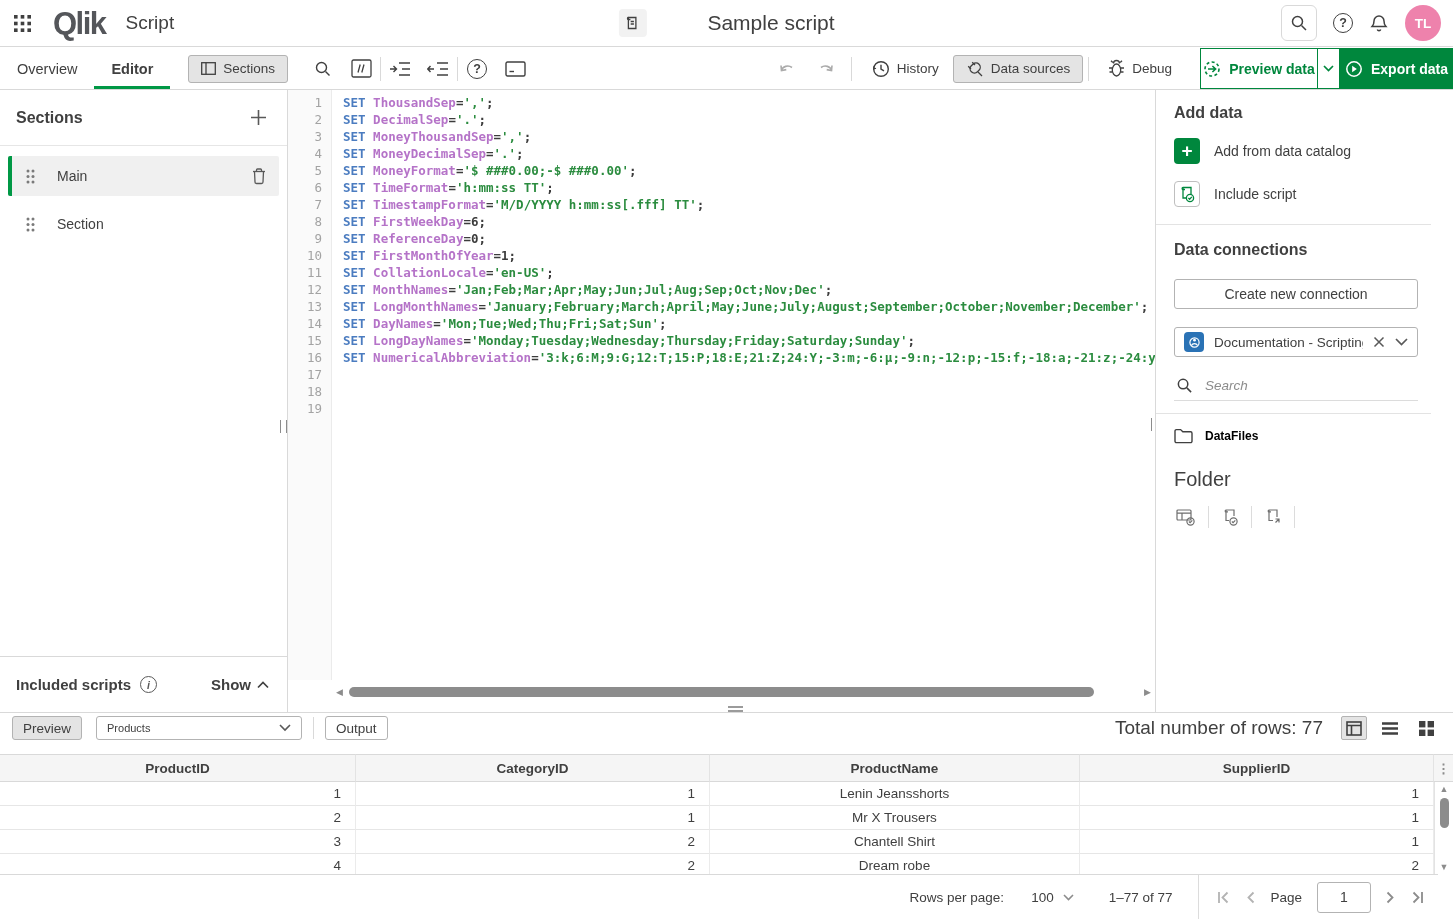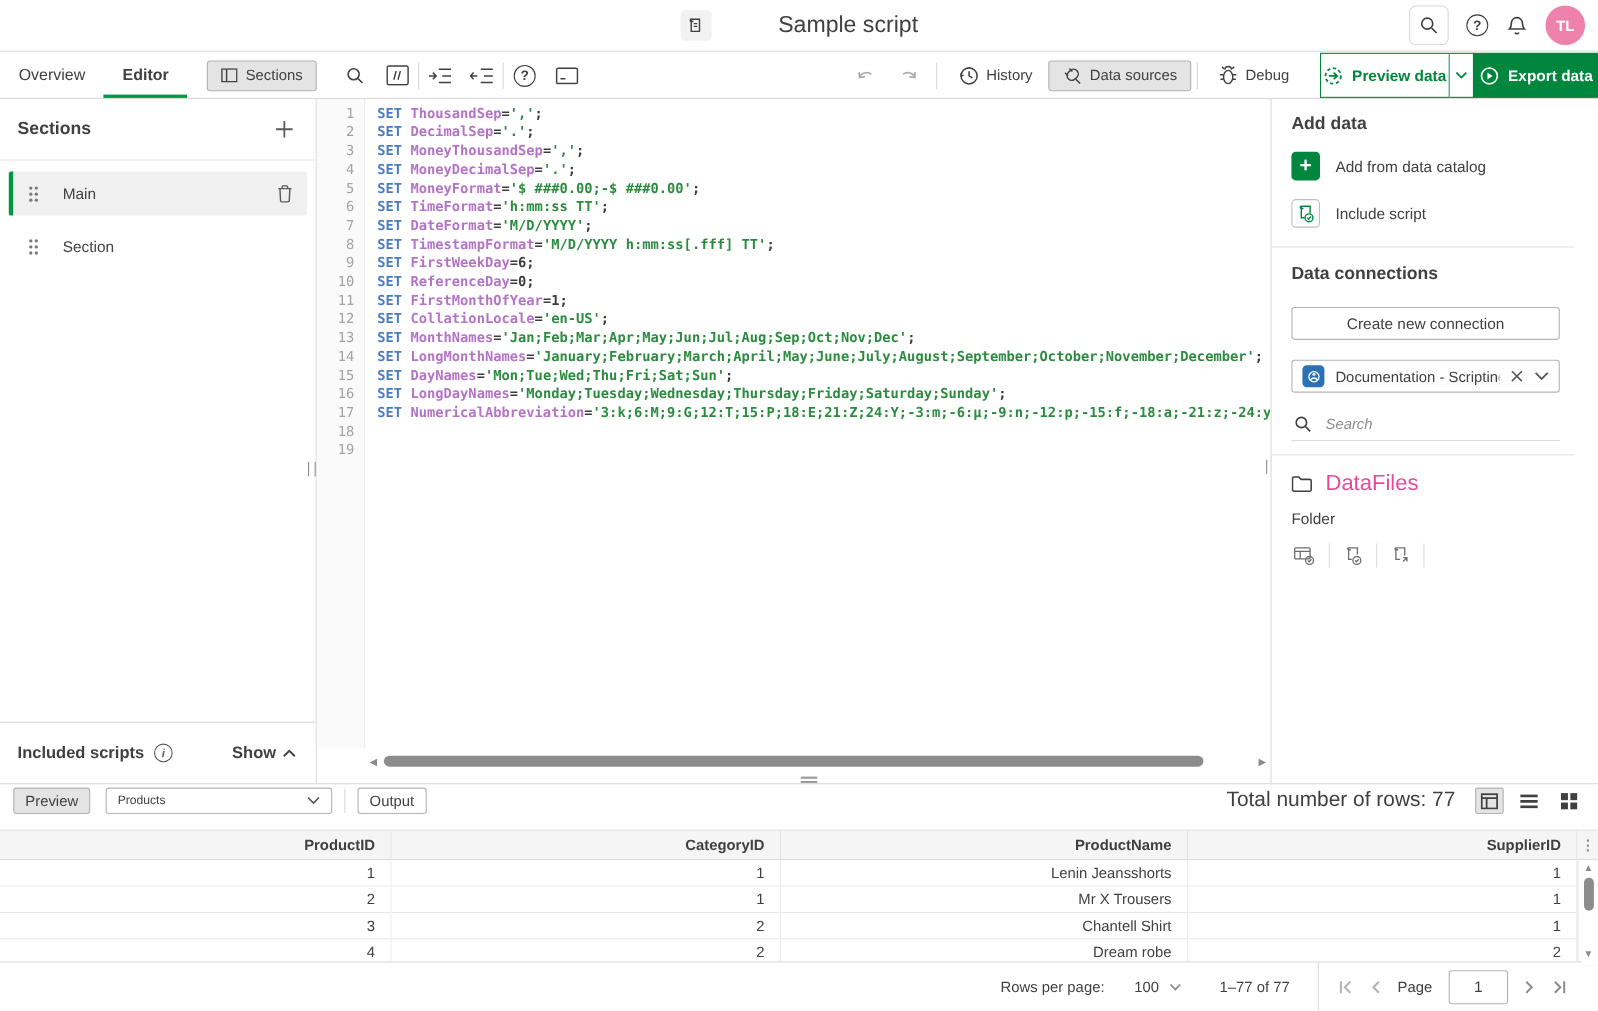--- a/index.html
+++ b/index.html
@@ -88,22 +88,22 @@
   .create-conn { width:100%; height:30px; margin:4px 0 18px 0; font-size:14px; }
   .conn-select { height:30px; border:1px solid #b3b3b3; border-radius:3px; display:flex; align-items:center; padding:0 9px; gap:10px; margin-bottom:14px; cursor:pointer; }
   .conn-icon { width:20px; height:20px; border-radius:4px; background:#2a72b5; display:flex; align-items:center; justify-content:center; flex:none; }
   .conn-name { flex:1; font-size:13.5px; color:#404040; white-space:nowrap; overflow:hidden; }
   .conn-clear, .conn-caret { cursor:pointer; display:flex; }
   .rp-search { display:flex; align-items:center; gap:10px; height:30px; border-bottom:1px solid #dcdcdc; margin-bottom:0; padding:0 2px; }
   .rp-search input { border:none; outline:none; flex:1; font-family:inherit; font-size:13.5px; font-style:italic; color:#404040; background:transparent; }
   .rp-search input::placeholder { color:#8c8c8c; font-style:italic; }
   .rp-div2 { height:1px; background:#e3e3e3; margin:12px 0 12px -18px; width:calc(100% + 31px); }
   .df-row { display:flex; align-items:center; gap:12px; padding:2px 0 10px 0; cursor:pointer; }
-  .df-name { font-size:20px; font-weight:normal; color:#ec4899; }
-  .folder-label { font-size:14px; color:#404040; margin:2px 0 12px 0; }
+  .df-name { font-size:12px; font-weight:bold; color:#000000; }
+  .folder-label { font-size:20px; color:#404040; margin:14px 0 12px 0; }
   .mini-icons { display:flex; align-items:center; height:28px; }
   .mini-icons .mi { padding:0 12px; display:flex; cursor:pointer; }
   .mini-icons .mi:first-child { padding-left:2px; }
   .mi-div { width:1px; height:22px; background:#dcdcdc; }
 
   
   .preview-bar { position:absolute; top:712px; left:0; right:0; height:31px; background:#fff; border-top:1px solid #d9d9d9; display:flex; align-items:center; padding:0 14px 0 12px; }
   .preview-btn { height:24px; padding:0 10px; }
   .table-select { width:206px; height:24px; border:1px solid #b3b3b3; border-radius:3px; display:flex; align-items:center; justify-content:space-between; padding:0 10px; margin-left:14px; font-size:11px; cursor:pointer; background:#fff; }
   .pb-div { width:1px; height:22px; background:#d9d9d9; margin:0 11px; }
@@ -113,40 +113,57 @@
   .view-icon { width:26px; height:24px; display:flex; align-items:center; justify-content:center; cursor:pointer; border-radius:2px; }
   .view-icon.pressed { background:#e4e4e4; border:1px solid #b3b3b3; }
 
   
   .tablewrap { position:absolute; top:754px; left:0; right:0; height:124px; overflow:hidden; background:#fff; }
   .thead, .trow { display:grid; grid-template-columns:356px 354px 370px 354px 19px; }
   .th { height:28px; line-height:27px; background:#f5f5f5; border-top:1px solid #d9d9d9; border-bottom:1px solid #d9d9d9; border-right:1px solid #e3e3e3; font-size:13.5px; font-weight:bold; color:#404040; padding:0 14px; }
   .th.menu { padding:0; display:flex; align-items:center; justify-content:center; border-right:none; }
   .td { height:24px; line-height:23px; border-bottom:1px solid #e6e6e6; border-right:1px solid #ebebeb; font-size:13.5px; color:#404040; padding:0 14px; background:#fff; }
   .td.gut { padding:0; border-right:none; border-left:none; }
-  .al-r { text-align:right; } .al-l { text-align:right; }
+  .al-r { text-align:right; } .al-l { text-align:center; }
   .dots-v { color:#8c8c8c; font-size:13px; cursor:pointer; letter-spacing:0; }
   .vscroll { position:absolute; top:28px; right:0; bottom:0; width:19px; border-left:1px solid #e3e3e3; display:flex; flex-direction:column; align-items:center; padding:3px 0 6px 0; background:#fff; }
   .vthumb { width:9px; height:30px; background:#8c8c8c; border-radius:5px; margin-top:4px; cursor:grab; }
   .vspace { flex:1; }
 
   
   .pagination { position:absolute; top:874px; left:0; right:15px; height:45px; background:#fff; border-top:1px solid #d9d9d9; display:flex; align-items:center; justify-content:flex-end; font-size:13.5px; color:#404040; z-index:5; }
   .pg-left { display:flex; align-items:center; gap:9px; padding-right:26px; }
   .rpp-value { display:flex; align-items:center; gap:9px; cursor:pointer; padding:0 4px; margin-left:14px; }
   .pg-range { margin-left:22px; }
   .pg-bardiv { width:1px; height:45px; background:#dcdcdc; }
   .pg-right { display:flex; align-items:center; gap:15px; padding:0 14px 0 18px; }
   .pg-nav { display:flex; cursor:pointer; }
   .page-input { width:54px; height:31px; border:1px solid #b3b3b3; border-radius:3px; text-align:center; font-size:14px; font-family:inherit; color:#404040; outline:none; }
 </style>
 </head>
 <body>
 
 <div class="topbar">
+  <div class="tb-left">
+    <span class="waffle">
+      <svg width="17" height="17" viewBox="0 0 17 17" fill="#404040">
+          <rect x="0" y="0" width="3.6" height="3.6"></rect>
+          <rect x="6.7" y="0" width="3.6" height="3.6"></rect>
+          <rect x="13.4" y="0" width="3.6" height="3.6"></rect>
+          <rect x="0" y="6.7" width="3.6" height="3.6"></rect>
+          <rect x="6.7" y="6.7" width="3.6" height="3.6"></rect>
+          <rect x="13.4" y="6.7" width="3.6" height="3.6"></rect>
+          <rect x="0" y="13.4" width="3.6" height="3.6"></rect>
+          <rect x="6.7" y="13.4" width="3.6" height="3.6"></rect>
+          <rect x="13.4" y="13.4" width="3.6" height="3.6"></rect>
+        </svg>
+    </span>
+    <span class="qlik-logo">Qlik</span>
+    <span class="page-title">Script</span>
+  </div>
   <div class="tb-center">
     <span class="app-icon-box">
       <svg width="15" height="16" viewBox="0 0 15 16" fill="none" stroke="#404040" stroke-width="1.3">
           <path d="M3.5 2.5 H11 V13.5 H3.5 Z"></path>
           <path d="M3.5 2.5 C2.3 2.5 2.3 4.5 3.5 4.5 H5.5"></path>
           <path d="M5.8 6.5 H9 M5.8 9 H9"></path>
         </svg>
     </span>
     <span class="app-name">Sample script</span>
   </div>
@@ -363,21 +380,20 @@
       <div class="ln">18</div>
       <div class="ln">19</div>
     </div>
   <div class="code">
       <div class="cl"><span class="tk-k">SET </span><span class="tk-n">ThousandSep</span><span class="tk-d">=</span><span class="tk-s">','</span><span class="tk-d">;</span></div>
       <div class="cl"><span class="tk-k">SET </span><span class="tk-n">DecimalSep</span><span class="tk-d">=</span><span class="tk-s">'.'</span><span class="tk-d">;</span></div>
       <div class="cl"><span class="tk-k">SET </span><span class="tk-n">MoneyThousandSep</span><span class="tk-d">=</span><span class="tk-s">','</span><span class="tk-d">;</span></div>
       <div class="cl"><span class="tk-k">SET </span><span class="tk-n">MoneyDecimalSep</span><span class="tk-d">=</span><span class="tk-s">'.'</span><span class="tk-d">;</span></div>
       <div class="cl"><span class="tk-k">SET </span><span class="tk-n">MoneyFormat</span><span class="tk-d">=</span><span class="tk-s">'$ ###0.00;-$ ###0.00'</span><span class="tk-d">;</span></div>
       <div class="cl"><span class="tk-k">SET </span><span class="tk-n">TimeFormat</span><span class="tk-d">=</span><span class="tk-s">'h:mm:ss TT'</span><span class="tk-d">;</span></div>
-      <div class="cl"><span class="tk-k">SET </span><span class="tk-n">DateFormat</span><span class="tk-d">=</span><span class="tk-s">'M/D/YYYY'</span><span class="tk-d">;</span></div>
       <div class="cl"><span class="tk-k">SET </span><span class="tk-n">TimestampFormat</span><span class="tk-d">=</span><span class="tk-s">'M/D/YYYY h:mm:ss[.fff] TT'</span><span class="tk-d">;</span></div>
       <div class="cl"><span class="tk-k">SET </span><span class="tk-n">FirstWeekDay</span><span class="tk-d">=6;</span></div>
       <div class="cl"><span class="tk-k">SET </span><span class="tk-n">ReferenceDay</span><span class="tk-d">=0;</span></div>
       <div class="cl"><span class="tk-k">SET </span><span class="tk-n">FirstMonthOfYear</span><span class="tk-d">=1;</span></div>
       <div class="cl"><span class="tk-k">SET </span><span class="tk-n">CollationLocale</span><span class="tk-d">=</span><span class="tk-s">'en-US'</span><span class="tk-d">;</span></div>
       <div class="cl"><span class="tk-k">SET </span><span class="tk-n">MonthNames</span><span class="tk-d">=</span><span class="tk-s">'Jan;Feb;Mar;Apr;May;Jun;Jul;Aug;Sep;Oct;Nov;Dec'</span><span class="tk-d">;</span></div>
       <div class="cl"><span class="tk-k">SET </span><span class="tk-n">LongMonthNames</span><span class="tk-d">=</span><span class="tk-s">'January;February;March;April;May;June;July;August;September;October;November;December'</span><span class="tk-d">;</span></div>
       <div class="cl"><span class="tk-k">SET </span><span class="tk-n">DayNames</span><span class="tk-d">=</span><span class="tk-s">'Mon;Tue;Wed;Thu;Fri;Sat;Sun'</span><span class="tk-d">;</span></div>
       <div class="cl"><span class="tk-k">SET </span><span class="tk-n">LongDayNames</span><span class="tk-d">=</span><span class="tk-s">'Monday;Tuesday;Wednesday;Thursday;Friday;Saturday;Sunday'</span><span class="tk-d">;</span></div>
       <div class="cl"><span class="tk-k">SET </span><span class="tk-n">NumericalAbbreviation</span><span class="tk-d">=</span><span class="tk-s">'3:k;6:M;9:G;12:T;15:P;18:E;21:Z;24:Y;-3:m;-6:µ;-9:n;-12:p;-15:f;-18:a;-21:z;-24:y'</span></div>

